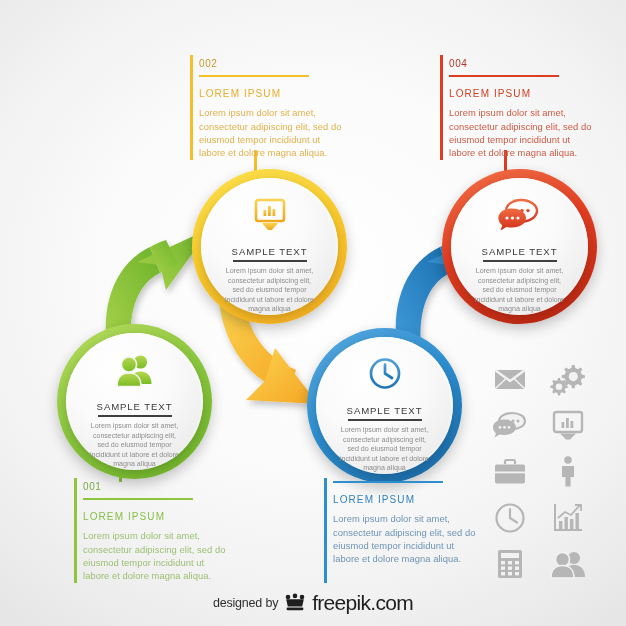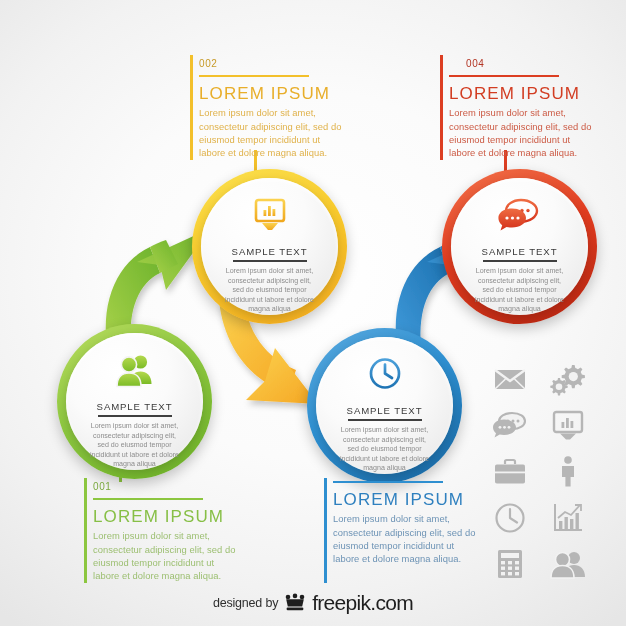--- a/index.html
+++ b/index.html
@@ -14,21 +14,21 @@
       radial-gradient(ellipse 78% 70% at 50% 44%, #ffffff 0%, #fbfbfb 42%, #f2f2f2 72%, #e6e6e6 100%);
   }
   
   .txtblock{position:absolute;}
   .tb-num{
     font-size:10px;letter-spacing:.6px;
     padding-left:9px;line-height:17px;
   }
   .tb-rule{height:2.4px;margin:3px 0 7px 9px;}
   .tb-title{
-    font-size:17px;letter-spacing:1.1px;
+    font-size:10px;letter-spacing:1.1px;
     padding-left:9px;line-height:19px;
   }
   .tb-body{
     font-size:9.4px;line-height:13.2px;letter-spacing:.05px;
     padding-left:9px;padding-top:3px;max-width:148px;
   }
   .tb-bar{position:absolute;left:0;top:0;width:2.6px;}
   
   .node{position:absolute;border-radius:50%;}
   .ring{
@@ -212,27 +212,27 @@
   <div class="txtblock" style="left:190px;top:55px;width:175px;height:105px;">
     <div class="tb-bar" style="height:105px;background:#f3c02b;"></div>
     <div class="tb-num" style="color:#c79a28;">002</div>
     <div class="tb-rule" style="background:#f3c02b;width:110px;"></div>
     <div class="tb-title" style="color:#e8ae2a;">LOREM IPSUM</div>
     <div class="tb-body" style="color:#e0b24b;">Lorem ipsum dolor sit amet, consectetur adipiscing elit, sed do eiusmod tempor incididunt ut labore et dolore magna aliqua.</div>
   </div>
 
   <div class="txtblock" style="left:440px;top:55px;width:175px;height:105px;">
     <div class="tb-bar" style="height:105px;background:#dc3e22;"></div>
-    <div class="tb-num" style="color:#b33524;margin-left:17px;">004</div>
+    <div class="tb-num" style="color:#b33524;">004</div>
     <div class="tb-rule" style="background:#dc3e22;width:110px;"></div>
     <div class="tb-title" style="color:#d23d22;">LOREM IPSUM</div>
     <div class="tb-body" style="color:#cc5b45;">Lorem ipsum dolor sit amet, consectetur adipiscing elit, sed do eiusmod tempor incididunt ut labore et dolore magna aliqua.</div>
   </div>
 
-  <div class="txtblock" style="left:84px;top:478px;width:175px;height:105px;">
+  <div class="txtblock" style="left:74px;top:478px;width:175px;height:105px;">
     <div class="tb-bar" style="height:105px;background:#8cc63f;"></div>
     <div class="tb-num" style="color:#7aa83f;">001</div>
     <div class="tb-rule" style="background:#8cc63f;width:110px;"></div>
     <div class="tb-title" style="color:#87bf46;">LOREM IPSUM</div>
     <div class="tb-body" style="color:#9cbf71;">Lorem ipsum dolor sit amet, consectetur adipiscing elit, sed do eiusmod tempor incididunt ut labore et dolore magna aliqua.</div>
   </div>
 
   <div class="txtblock" style="left:324px;top:478px;width:175px;height:105px;">
     <div class="tb-bar" style="height:105px;background:#2e8fd0;"></div>
     <div class="tb-rule" style="background:#2e8fd0;width:110px;"></div>

